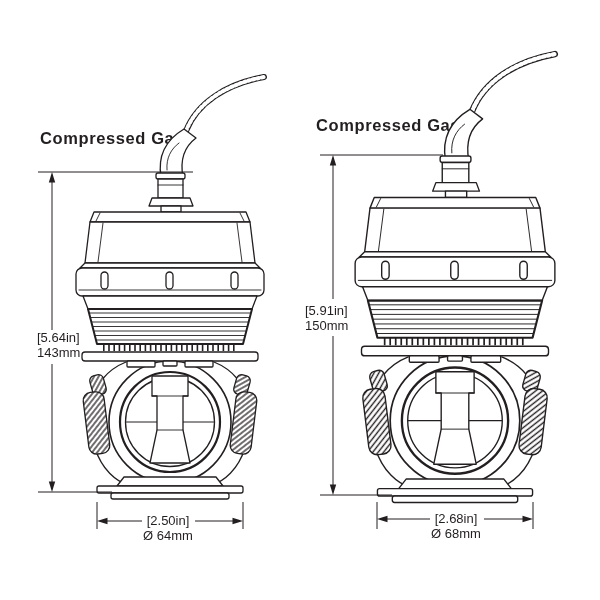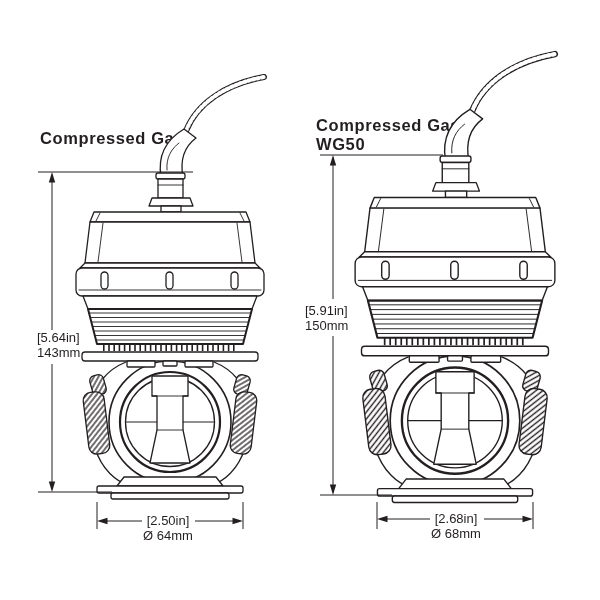--- a/index.html
+++ b/index.html
@@ -19,21 +19,20 @@
 <body>
 
 <div class="canvas">
 
   <div class="title title-left">
     <div>Compressed Gas</div>
   </div>
 
   <div class="title title-right">
     <div>Compressed Gas</div>
-    <div>WG50</div>
   </div>
 
   <svg width="600" height="600" viewBox="0 0 600 600">
     <defs>
       <pattern id="hatch" width="4" height="4" patternUnits="userSpaceOnUse" patternTransform="rotate(45)">
         <rect width="4" height="4" fill="#ffffff"></rect>
         <line x1="2" y1="0" x2="2" y2="4" stroke="#231f20" stroke-width="1.3"></line>
       </pattern>
 
       <g id="wastegate" stroke="#231f20" stroke-width="1.3" fill="none" stroke-linejoin="round" stroke-linecap="round">

